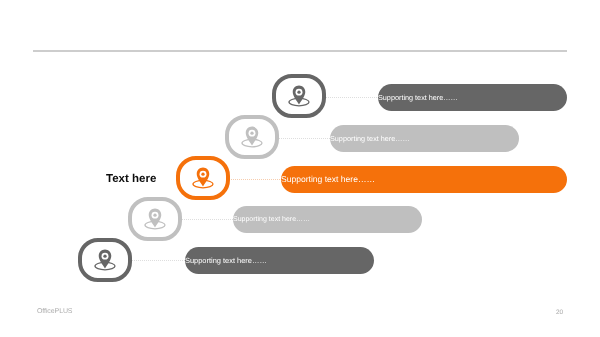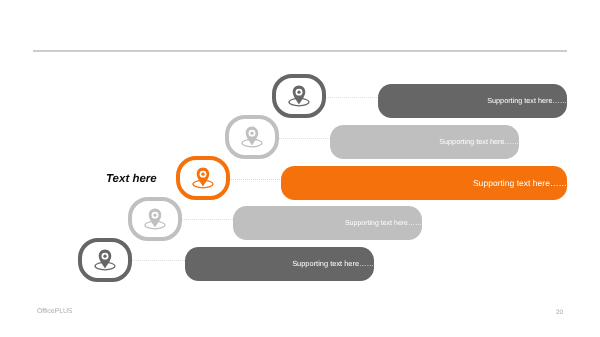--- a/index.html
+++ b/index.html
@@ -1,26 +1,26 @@
 <!DOCTYPE html>
 <html><head>
 <meta charset="utf-8">
 <style>
   html,body{margin:0;padding:0;}
   body{width:600px;height:337px;background:#ffffff;overflow:hidden;
        font-family:"Liberation Sans", sans-serif;-webkit-font-smoothing:antialiased;text-rendering:geometricPrecision;}
   .slide{position:relative;width:600px;height:337px;background:#fff;overflow:hidden;}
   .topline{position:absolute;left:33px;top:50px;width:534px;height:2px;background:#cdcdcd;}
-  .pill{position:absolute;height:34px;border-radius:13.5px;display:flex;align-items:center;justify-content:flex-end;}
+  .pill{position:absolute;height:27px;border-radius:13.5px;display:flex;align-items:center;justify-content:flex-start;}
   .pill .ptext{color:#ffffff;white-space:nowrap;line-height:1;transform:translateZ(0);}
   .iconbox{position:absolute;width:54px;height:44px;border-radius:20px;background:#fff;
            box-sizing:border-box;border:4.3px solid #666666;}
   .iconbox svg{position:absolute;left:50%;top:50%;transform:translate(-50%,-50%);}
   .conn{position:absolute;height:1px;background-image:repeating-linear-gradient(to right,#dedede 0 1px,rgba(255,255,255,0) 1px 2px);}
-  .label{position:absolute;font-weight:bold;font-style:italic;font-size:11.5px;color:#0d0d0d;white-space:nowrap;transform:translateZ(0);}
+  .label{position:absolute;font-weight:bold;font-size:11.5px;color:#0d0d0d;white-space:nowrap;transform:translateZ(0);}
   .footer-left{position:absolute;font-size:7px;color:#aeaeae;letter-spacing:-0.1px;transform:translateZ(0);}
   .footer-right{position:absolute;font-size:6.5px;color:#a8a8a8;transform:translateZ(0);}
 </style>
 </head>
 <body>
 
 <div class="slide">
   <div class="topline"></div>
 
   <div class="conn" style="left:326px;top:96.5px;width:53px;"></div>

